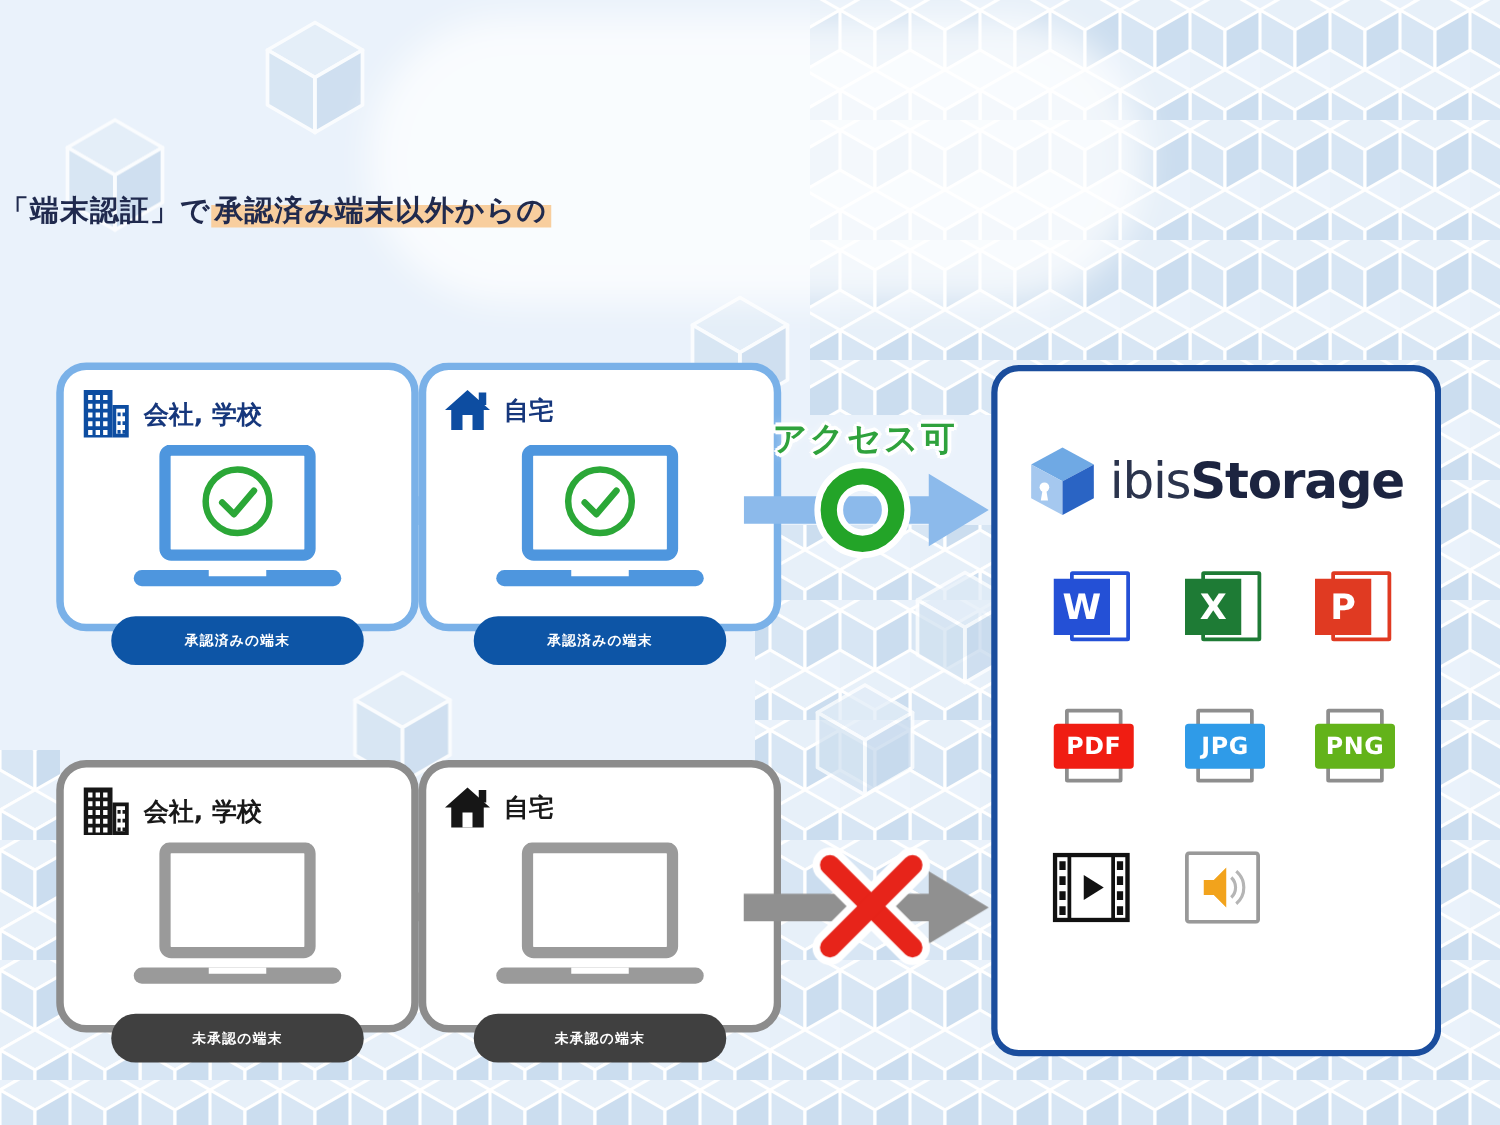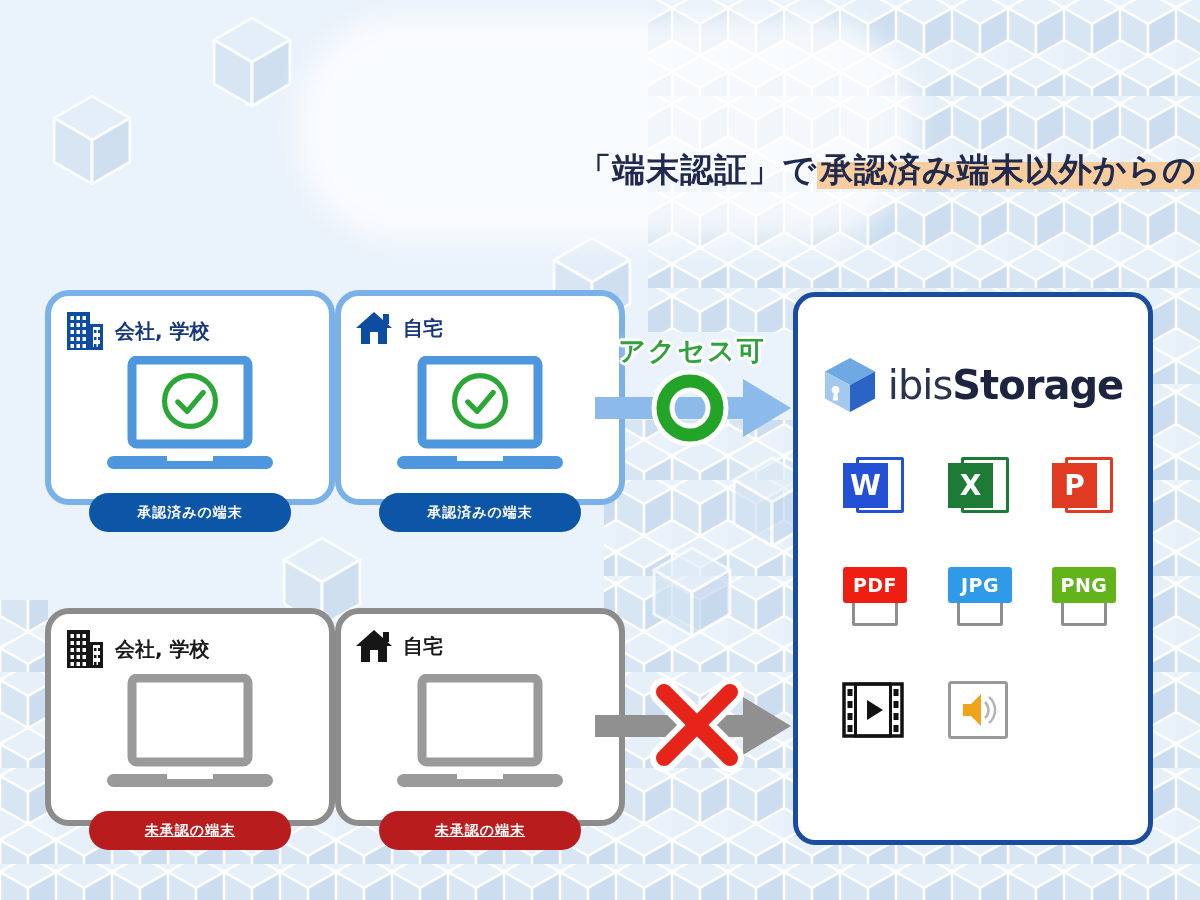--- a/index.html
+++ b/index.html
@@ -23,22 +23,22 @@
   
   .badge {
     position:absolute; left:311px; top:44px; width:578px; height:60px;
     border-radius:32px; background:linear-gradient(180deg,#F9831A 0%,#EE6D02 100%);
     display:flex; align-items:center; justify-content:center;
     color:#fff; font-size:27px; font-weight:700; letter-spacing:3px;
   }
 
   
   .heading {
-    position:absolute; left:0; top:146px; width:1200px; text-align:right;
-    font-size:33px; font-weight:700; color:#202A4E; line-height:47px; letter-spacing:1px;
+    position:absolute; left:0; top:146px; width:1200px; text-align:left;
+    font-size:23px; font-weight:700; color:#202A4E; line-height:47px; letter-spacing:1px;
   }
   .hl { background:linear-gradient(180deg, rgba(0,0,0,0) 32%, #F8CE9E 32%); padding:0 3px; }
 
   
   .card {
     position:absolute; width:290px; height:215px; background:#fff; border-radius:24px;
   }
   .card.blue { border:6px solid #7AB1E8; }
   .card.gray { border:6px solid #8C8C8C; height:218px; }
   .card-head {
@@ -49,25 +49,25 @@
   .card.gray .card-head { color:#191919; }
   .card.blue .loc-icon { color:#0D4DA1; }
   .card.gray .loc-icon { color:#161616; }
   .laptop { position:absolute; left:50%; transform:translateX(-50%); top:60px; }
   .card.blue .laptop { color:#4E96DE; }
   .card.gray .laptop { color:#9A9A9A; }
   .check { position:absolute; left:50%; transform:translateX(-50%); top:72px; }
   .pill {
     position:absolute; left:50%; transform:translateX(-50%); top:197px;
     width:202px; height:39px; border-radius:20px; color:#fff;
-    font-size:14px; font-weight:700; letter-spacing:1px;
+    font-size:11px; font-weight:700; letter-spacing:1px;
     display:flex; align-items:center; justify-content:center;
   }
   .pill-blue { background:#0D55A6; }
-  .pill-gray { background:#b91c1c;text-decoration:underline; }
+  .pill-gray { background:#404040; }
 
   
   .connector { position:absolute; width:42px; height:23px; }
   .connector.blue { background:#A6CCF1; }
   .connector.gray { background:#ACACAC; }
   .arrow-svg { position:absolute; }
 
   
   .access {
     position:absolute; width:260px; text-align:center;
@@ -106,21 +106,21 @@
   .ic-excel { --c:#1E7B35; }
   .ic-ppt { --c:#E03A22; }
 
   
   .ribbon-tile { position:absolute; width:64px; height:60px; }
   .ribbon-tile .doc2 {
     position:absolute; left:9px; top:0; width:46px; height:59px;
     background:#fff; border:3px solid #8E8E8E; border-radius:2px;
   }
   .ribbon-tile .rb {
-    position:absolute; left:0; top:0; width:64px; height:36px;
+    position:absolute; left:0; top:12px; width:64px; height:36px;
     background:var(--c); border-radius:3px; color:#fff; font-size:19px; font-weight:800;
     display:flex; align-items:center; justify-content:center; letter-spacing:0.5px;
   }
   .ic-pdf { --c:#F01D12; }
   .ic-jpg { --c:#2F9BE8; }
   .ic-png { --c:#63B31A; }
 
   .media-tile { position:absolute; }
 </style>
 </head>

